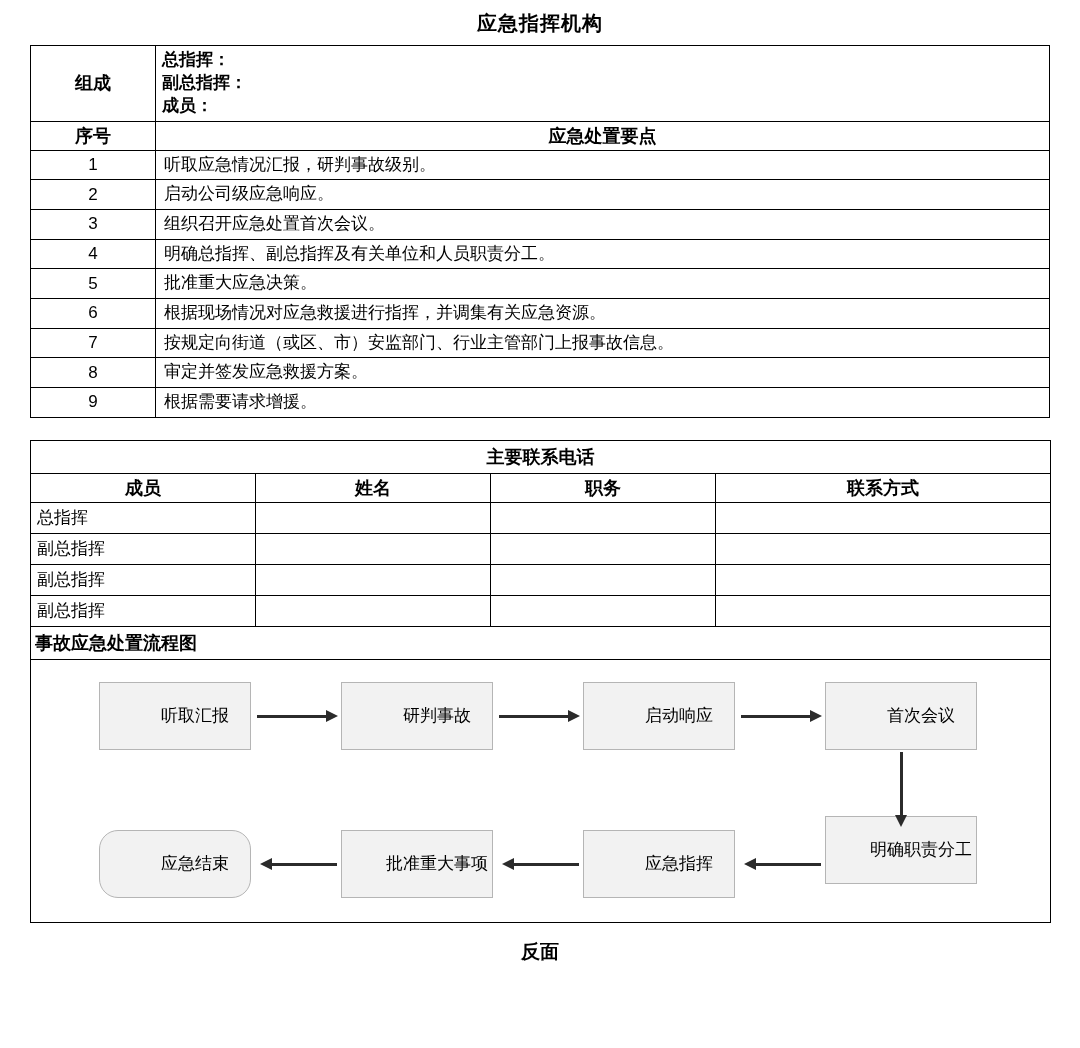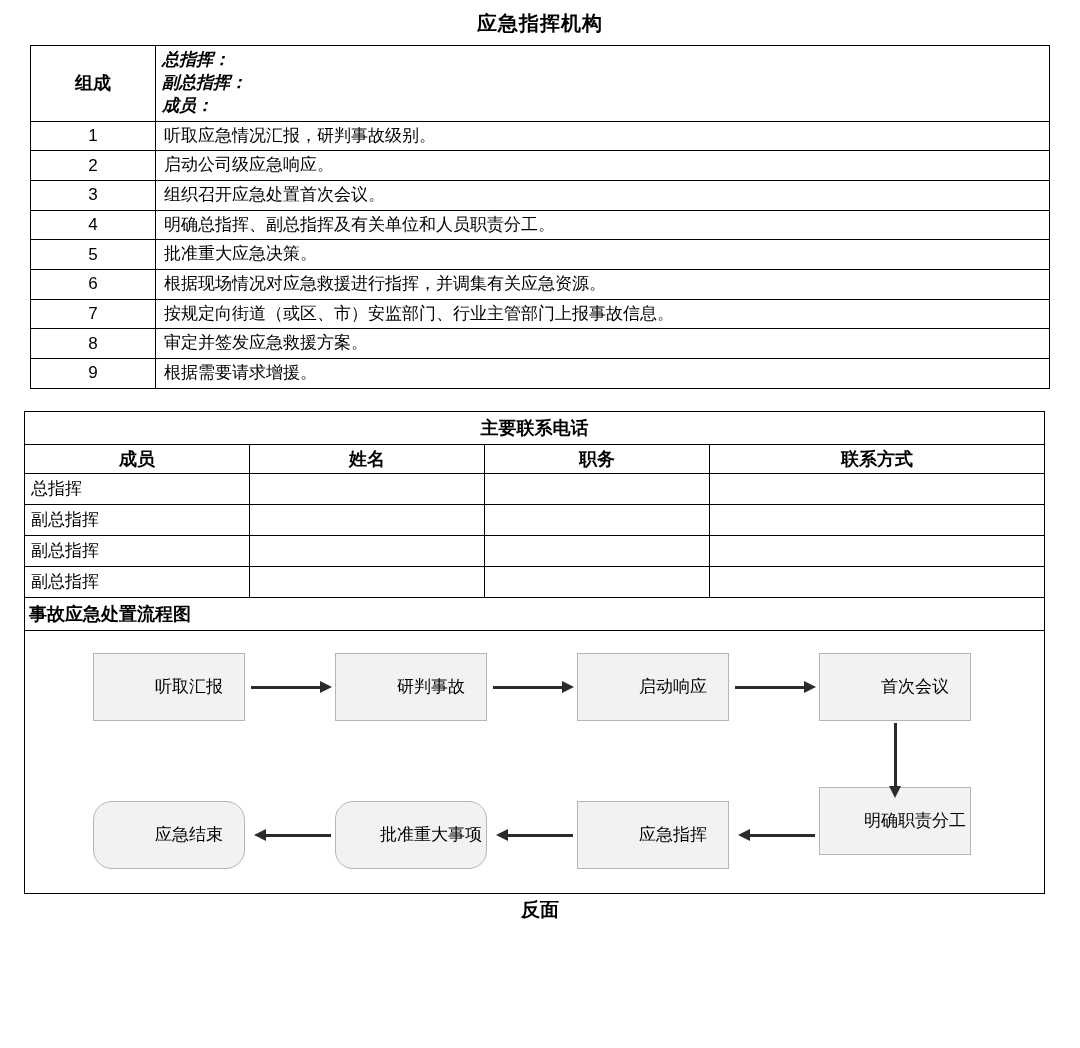--- a/index.html
+++ b/index.html
@@ -51,21 +51,20 @@
     font-weight: bold;
     font-size: 18px;
   }
   .compose-cell {
     padding: 3px 6px !important;
     line-height: 1.35;
   }
   .compose-cell div {
     font-weight: bold;
     font-size: 17px;
-    font-style: italic;
   }
   .t1 .hdr-seq {
     width: 100px;
     text-align: center;
     font-weight: bold;
     font-size: 18px;
   }
   .t1 .hdr-points {
     text-align: center;
     font-weight: bold;
@@ -87,21 +86,21 @@
     font-size: 19px;
     margin: 8px 0 0 0;
   }
 
   
   .section2 {
     margin-top: 22px;
   }
   .t2 {
     width: 1020px;
-    margin: 0 24px;
+    margin: 0 30px;
   }
   .t2 .banner {
     text-align: center;
     font-weight: bold;
     font-size: 18px;
     padding: 4px !important;
   }
   .t2 .col-head {
     text-align: center;
     font-weight: bold;
@@ -177,40 +176,44 @@
     left: -5px;
     width: 0; height: 0;
     border-left: 6.5px solid transparent;
     border-right: 6.5px solid transparent;
     border-top: 12px solid #2b2b2b;
   }
   .bottom-label {
     text-align: center;
     font-weight: bold;
     font-size: 19px;
-    margin-top: 3px;
+    margin-top: 16px;
   }
 </style>
 </head>
 <body>
 
 <div class="page">
 
   <div>
     <div class="doc-title">应急指挥机构</div>
 
     <table class="grid t1">
       <tbody>
         <tr>
           <td class="compose-label">组成</td>
           <td class="compose-cell">
             <div>总指挥：</div>
             <div>副总指挥：</div>
             <div>成员：</div>
           </td>
+        </tr>
+        <tr>
+          <td class="hdr-seq">序号</td>
+          <td class="hdr-points">应急处置要点</td>
         </tr>
 
         <tr>
           <td class="seq">1</td>
           <td class="point">听取应急情况汇报，研判事故级别。</td>
         </tr>
         <tr>
           <td class="seq">2</td>
           <td class="point">启动公司级应急响应。</td>
         </tr>
@@ -298,21 +301,21 @@
           <td class="flow-cell" colspan="4">
             <div class="flow">
 
               <div class="node" style="left:68px; top:22px;">听取汇报</div>
               <div class="node" style="left:310px; top:22px;">研判事故</div>
               <div class="node" style="left:552px; top:22px;">启动响应</div>
               <div class="node" style="left:794px; top:22px;">首次会议</div>
 
               <div class="node" style="left:794px; top:156px;">明确职责分工</div>
               <div class="node" style="left:552px; top:170px;">应急指挥</div>
-              <div class="node" style="left:310px; top:170px;border-radius:18px;">批准重大事项</div>
+              <div class="node" style="left:310px; top:170px;">批准重大事项</div>
               <div class="node" style="left:68px; top:170px;border-radius:19px;">应急结束</div>
 
               <div class="arrow-h right" style="left:226px; top:55px; width:70px;"></div>
               <div class="arrow-h right" style="left:468px; top:55px; width:70px;"></div>
               <div class="arrow-h right" style="left:710px; top:55px; width:70px;"></div>
 
               <div class="arrow-v down" style="left:869px; top:92px; height:64px;"></div>
 
               <div class="arrow-h left" style="left:724px; top:203px; width:66px;"></div>
               <div class="arrow-h left" style="left:482px; top:203px; width:66px;"></div>

